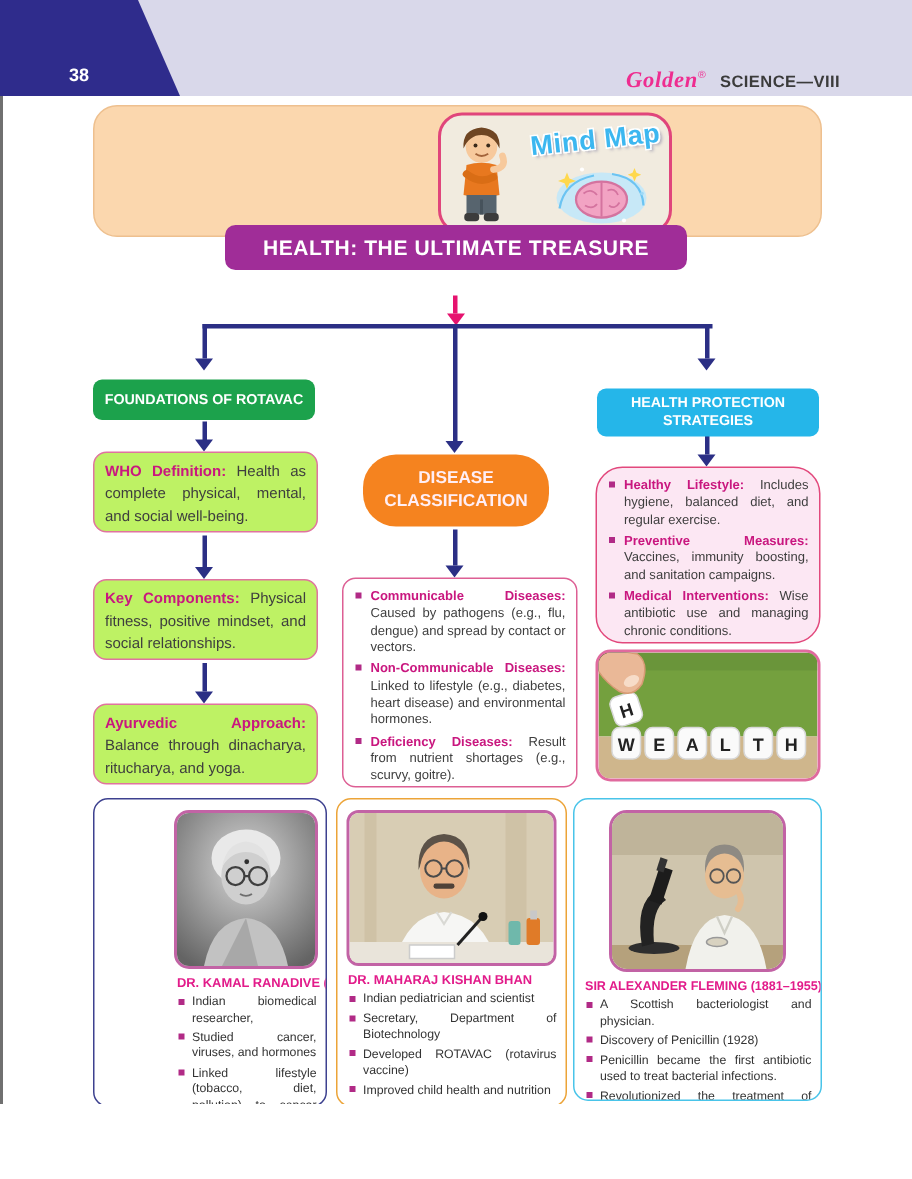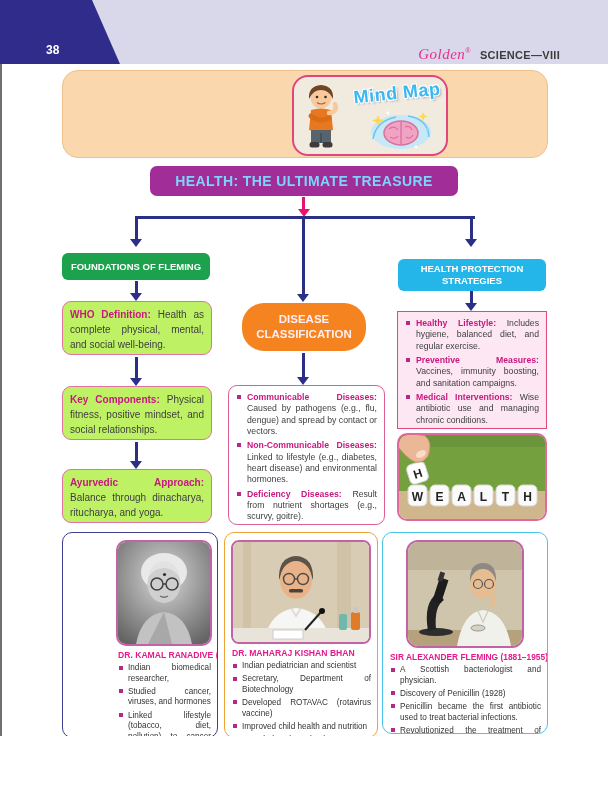--- a/index.html
+++ b/index.html
@@ -5,40 +5,40 @@
   html,body{margin:0;padding:0;}
   body{font-family:"Liberation Sans","DejaVu Sans",sans-serif;background:#ffffff;}
   .page{position:relative;width:608px;height:736px;background:#ffffff;overflow:hidden;}
 
   
   .topband{position:absolute;left:0;top:0;width:608px;height:64px;background:#d9d8ea;}
   .corner{position:absolute;left:0;top:0;width:120px;height:64px;background:#2f2c8c;
           clip-path:polygon(0 0,92px 0,120px 64px,0 64px);}
   .pagenum{position:absolute;left:46px;top:43px;color:#ffffff;font-weight:bold;font-size:12px;}
   .logo{position:absolute;right:48px;top:45px;white-space:nowrap;}
-  .brand{font-family:"Liberation Serif","DejaVu Serif",serif;font-style:italic;font-weight:normal;
+  .brand{font-family:"Liberation Serif","DejaVu Serif",serif;font-style:italic;font-weight:bold;
          font-size:15px;color:#ee2d90;letter-spacing:.5px;margin-left:28px;}
   .reg{font-size:7px;color:#ee2d90;}
   .series{font-size:11px;color:#3b3b3b;font-weight:700;margin-left:5px;letter-spacing:.3px;}
   .edge-left{position:absolute;left:0;top:64px;width:2px;height:722px;background:#707070;}
 
   
   .banner{position:absolute;left:62px;top:70px;width:484px;height:86px;background:#fbd7ae;
           border:1px solid #eec08f;border-radius:16px;}
   .badge{position:absolute;left:229px;top:4px;width:152px;height:77px;background:#f1ebdf;
          border:2px solid #e0457b;border-radius:16px;overflow:hidden;}
   .boy{position:absolute;left:4px;bottom:1px;}
   .mm-text{position:absolute;left:56px;top:6px;width:94px;text-align:center;font-weight:bold;
            font-size:18px;color:#3cb7f0;letter-spacing:.5px;transform:rotate(-6deg);
            text-shadow:-1px -1px 0 #fff,1px -1px 0 #fff,-1px 1px 0 #fff,1px 1px 0 #fff,2px 2px 2px rgba(60,60,120,.35);}
   .brain{position:absolute;left:74px;top:30px;}
 
   
-  .main-title{position:absolute;left:150px;top:166px;width:308px;height:30px;background:#a02d98;
-              border-radius:7px;color:#7dd3fc;font-weight:bold;font-size:14px;letter-spacing:.4px;
+  .main-title{position:absolute;left:150px;top:150px;width:308px;height:30px;background:#a02d98;
+              border-radius:7px;color:#ffffff;font-weight:bold;font-size:14px;letter-spacing:.4px;
               display:flex;align-items:center;justify-content:center;}
 
   
   .vline{position:absolute;width:3px;background:#2b2f85;}
   .hline{position:absolute;height:3px;background:#2b2f85;}
   .ahead{position:absolute;width:0;height:0;border-left:6px solid transparent;border-right:6px solid transparent;
          border-top:8px solid #2b2f85;}
   .pinkline{background:#e6136f;}
   .pinkhead{border-top-color:#e6136f;}
 
@@ -52,21 +52,21 @@
 
   
   .fbox{position:absolute;left:62px;width:150px;height:54px;background:#bef264;border:1.5px solid #e0739f;
         border-radius:9px;padding:5px 7px;box-sizing:border-box;overflow:hidden;}
   .fact{margin:0;font-size:10px;line-height:1.5;color:#3e3e3e;text-align:justify;}
   .lbl{color:#c9177f;font-weight:bold;}
 
   
   .listbox{position:absolute;background:#ffffff;border:1.5px solid #dd5f94;border-radius:9px;
            padding:6px 7px;box-sizing:border-box;overflow:hidden;}
-  .listbox.pinkbg{background:#fce7f3;border-color:#e2487c;border-radius:0;}
+  .listbox.pinkbg{background:#fce7f3;border-color:#e2487c;border-radius:18px;}
   .bitem{position:relative;padding-left:11px;margin-bottom:3px;}
   .sqb{position:absolute;left:1px;top:3px;width:4px;height:4px;background:#b12a86;}
   .btxt{margin:0;font-size:8.7px;line-height:1.3;color:#3e3e3e;text-align:justify;}
 
   
   .wealth{position:absolute;left:397px;top:433px;width:150px;height:88px;border:2px solid #e06a9e;
           border-radius:10px;overflow:hidden;box-sizing:border-box;}
 
   
   .card{position:absolute;background:#ffffff;border-radius:10px;box-sizing:border-box;overflow:hidden;}
@@ -147,21 +147,21 @@
   <div class="ahead" style="left:130px;top:293px;"></div>
   <div class="vline" style="left:135px;top:357px;height:21px;"></div>
   <div class="ahead" style="left:130px;top:378px;"></div>
   <div class="vline" style="left:135px;top:442px;height:19px;"></div>
   <div class="ahead" style="left:130px;top:461px;"></div>
   <div class="vline" style="left:470px;top:284px;height:19px;"></div>
   <div class="ahead" style="left:465px;top:303px;"></div>
   <div class="vline" style="left:302px;top:353px;height:24px;"></div>
   <div class="ahead" style="left:297px;top:377px;"></div>
 
-  <div class="hub green">FOUNDATIONS OF FLEMING</div>
+  <div class="hub green">FOUNDATIONS OF ROTAVAC</div>
   <div class="hub cyan">HEALTH PROTECTION STRATEGIES</div>
   <div class="hub orange">DISEASE CLASSIFICATION</div>
 
   <div class="fbox" style="top:301px;">
     <p class="fact"><b class="lbl">WHO Definition:</b> <span>Health as complete physical, mental, and social well-being.</span></p>
   </div>
   <div class="fbox" style="top:386px;">
     <p class="fact"><b class="lbl">Key Components:</b> <span>Physical fitness, positive mindset, and social relationships.</span></p>
   </div>
   <div class="fbox" style="top:469px;">

